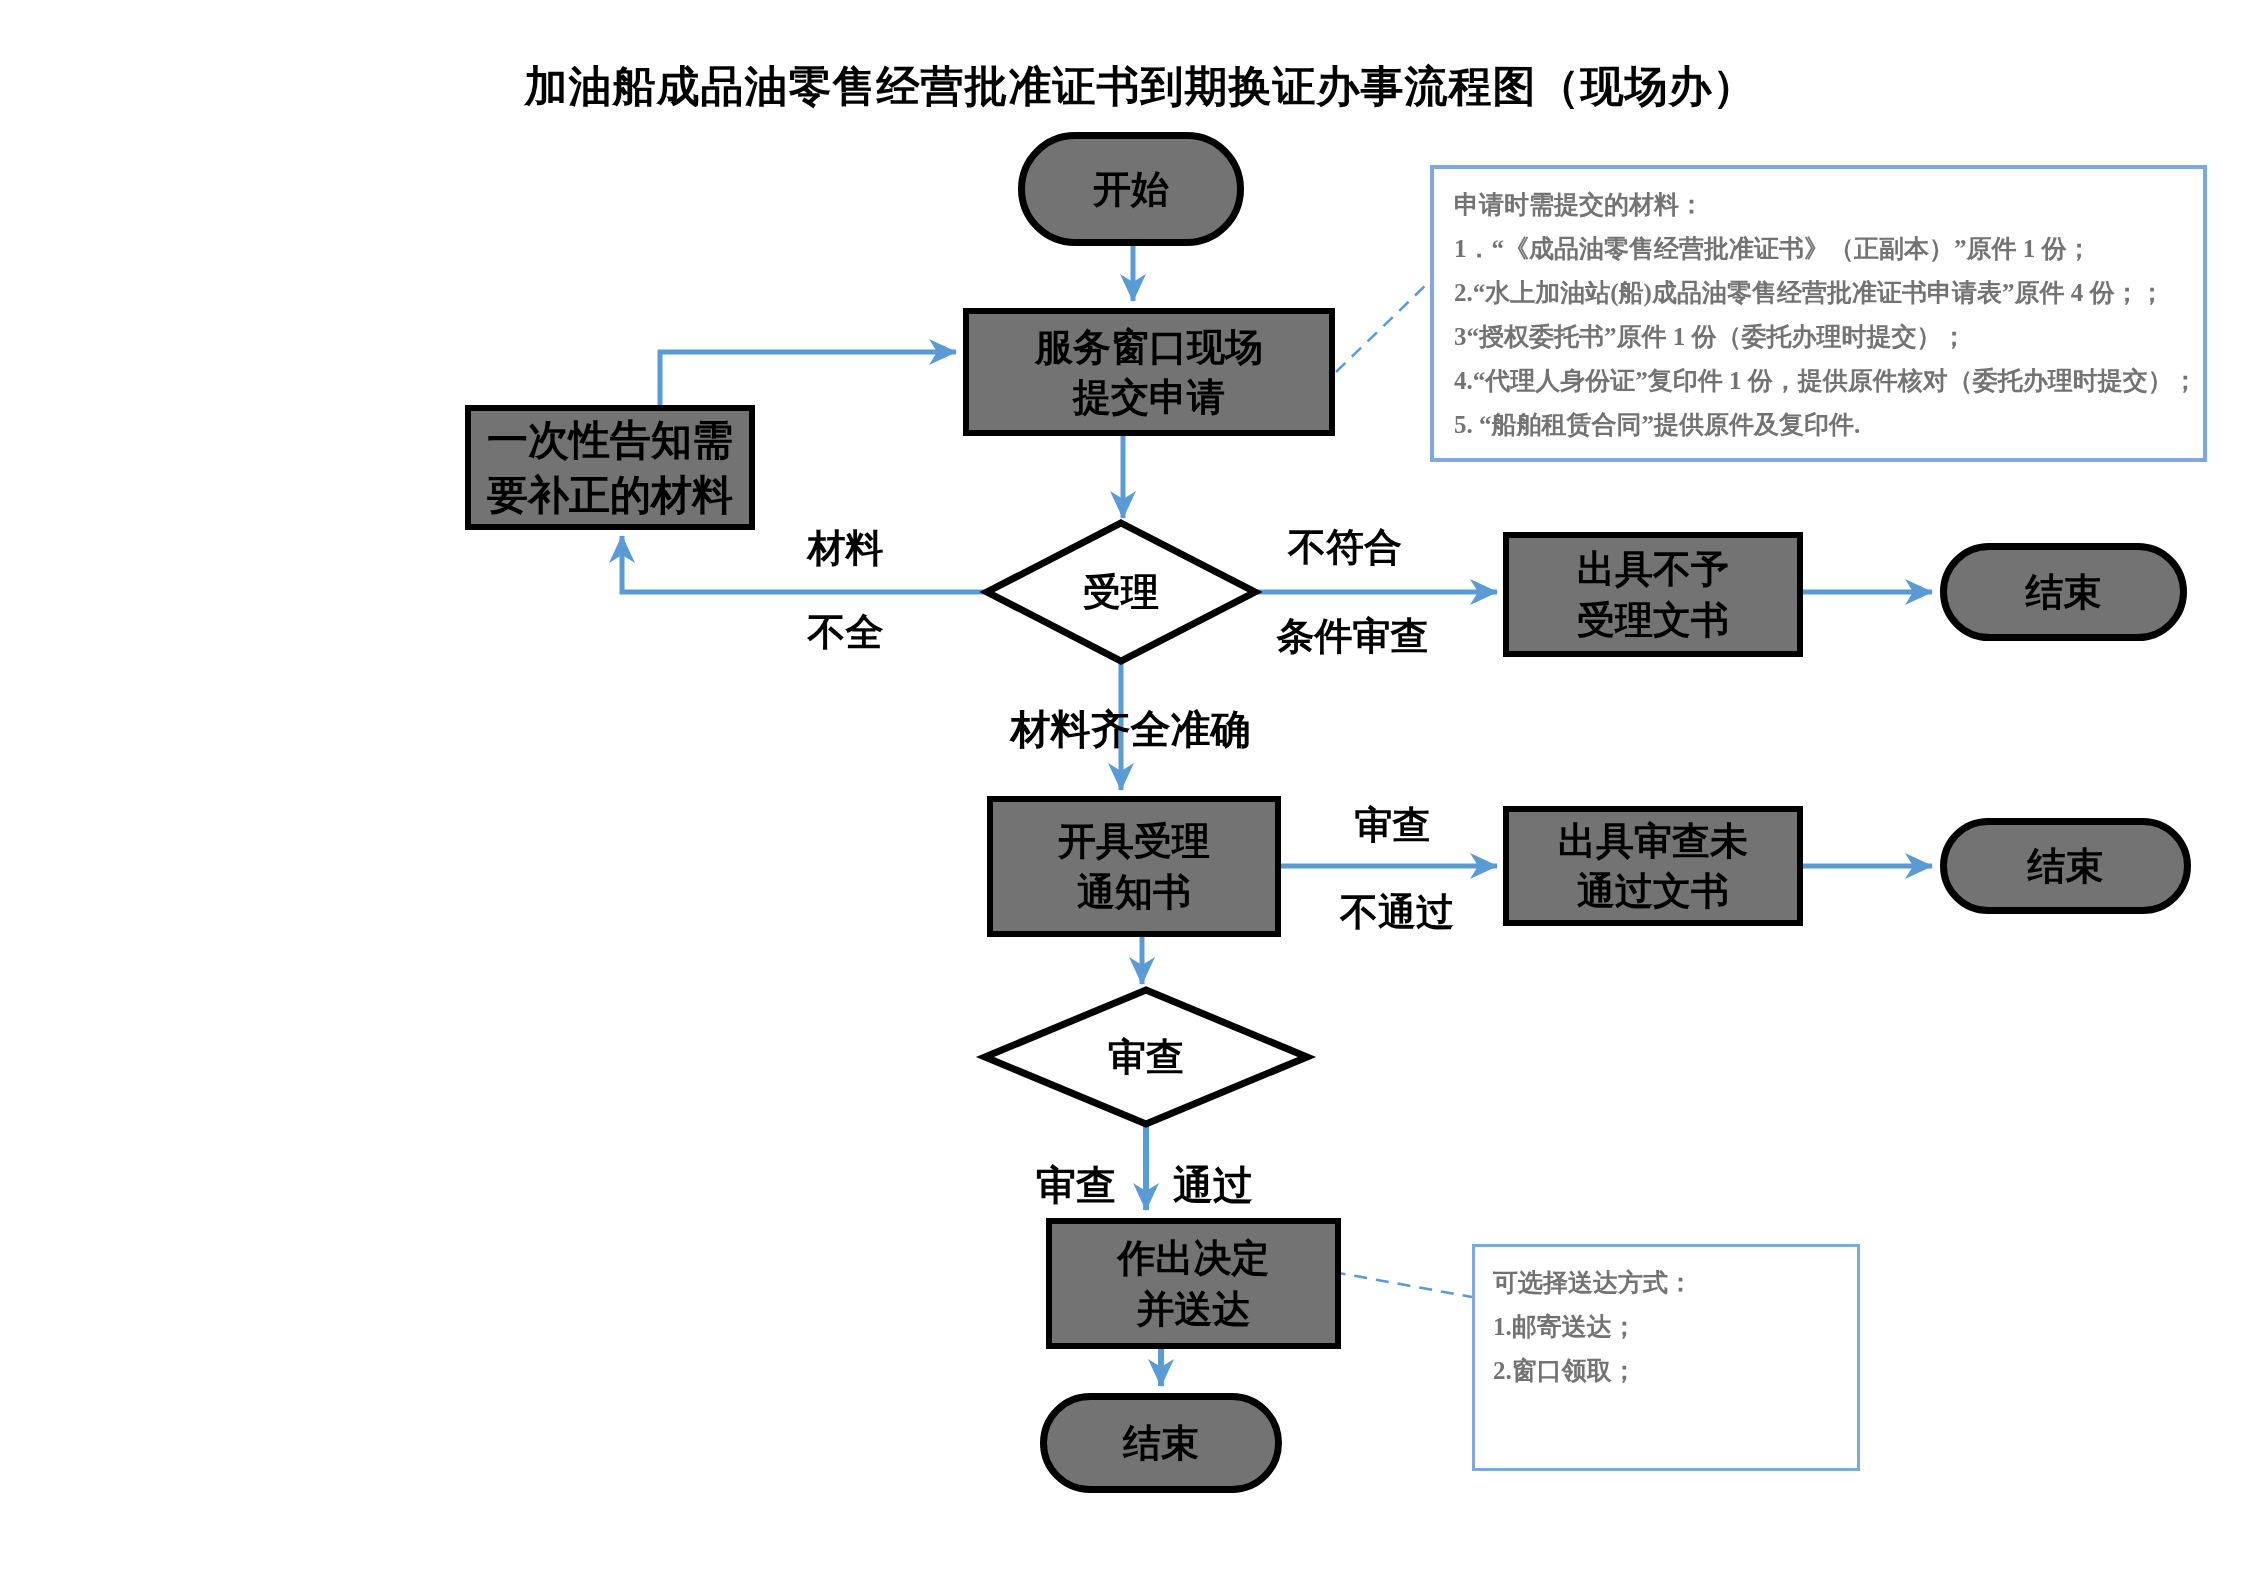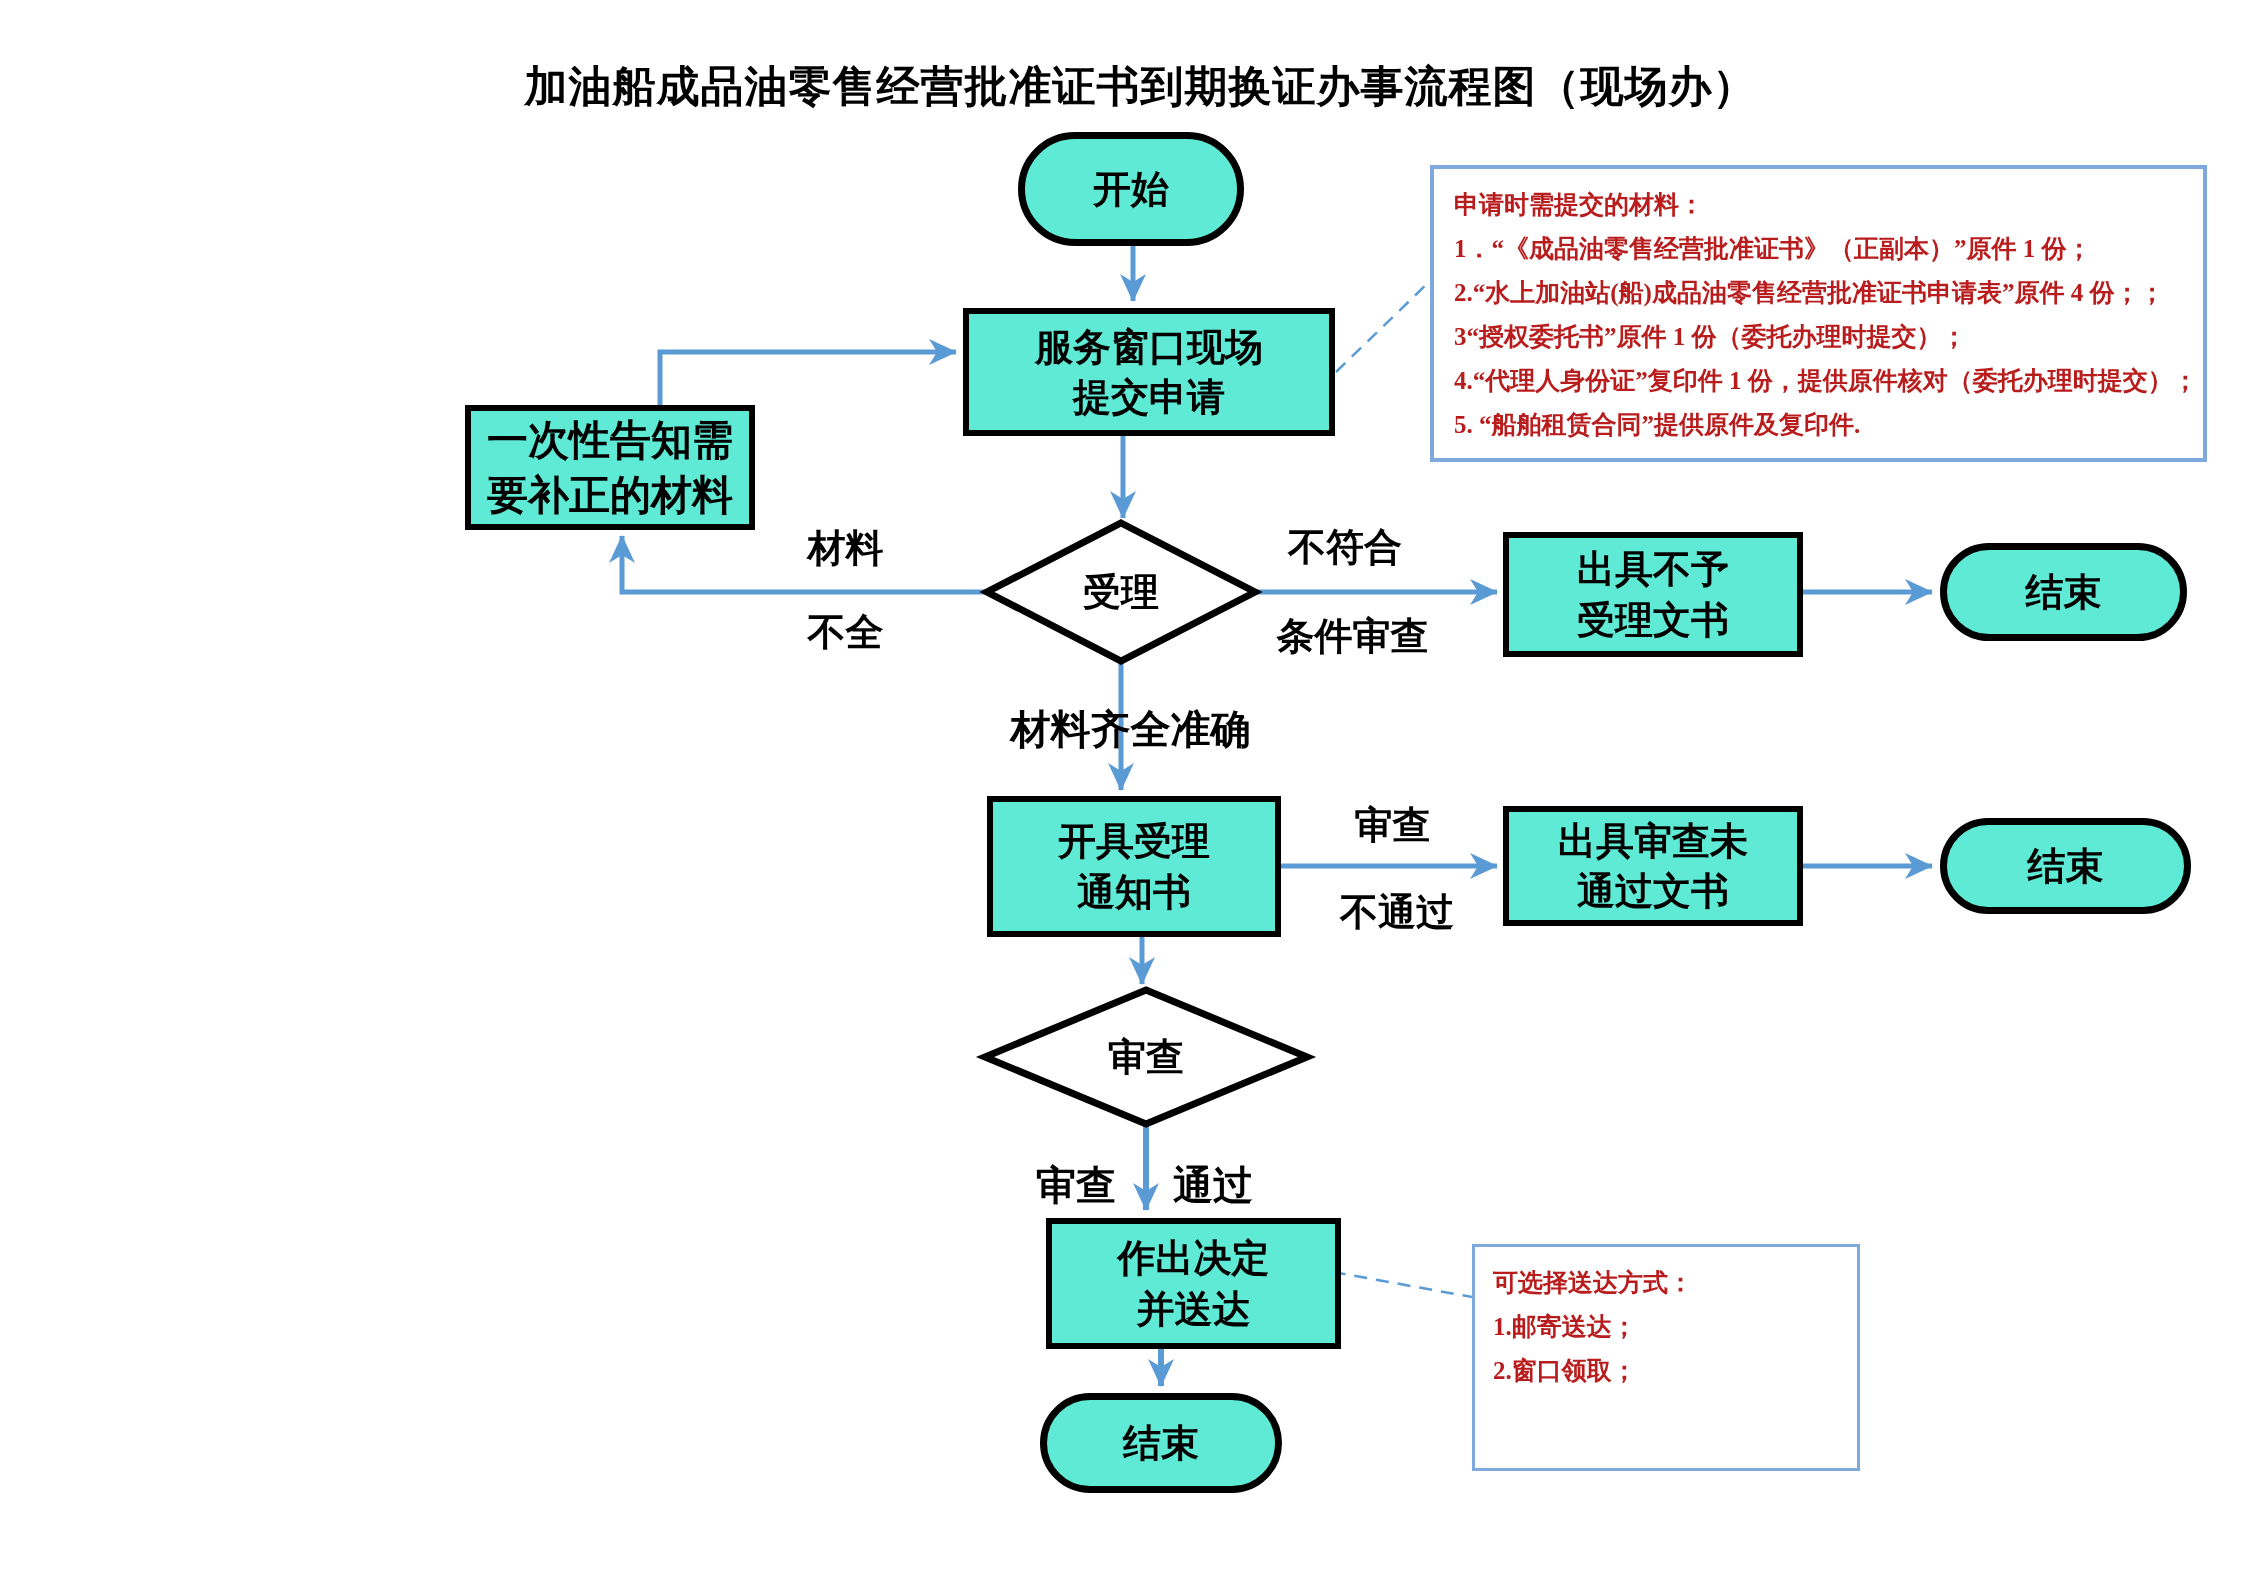--- a/index.html
+++ b/index.html
@@ -12,38 +12,38 @@
     overflow:hidden;
   }
   .title{
     position:absolute;left:0;top:58px;width:2245px;
     padding-left:36px;box-sizing:border-box;
     text-align:center;font-size:43px;font-weight:bold;letter-spacing:1px;
   }
   svg.layer{position:absolute;left:0;top:0;}
   .node{
     position:absolute;box-sizing:border-box;
-    border:6px solid #000;background:#5eead4;
+    border:6px solid #000;background:#737373;
     display:flex;align-items:center;justify-content:center;
     text-align:center;font-weight:bold;font-size:38px;line-height:1.32;
     white-space:pre-line;
   }
   .terminator{border-radius:60px;border-width:7px;}
   .diamond-label{
     position:absolute;display:flex;align-items:center;justify-content:center;
     font-weight:bold;font-size:38px;text-align:right;background:transparent;
   }
   .edge-label{
     position:absolute;font-weight:bold;font-size:38px;text-align:center;
     background:transparent;white-space:nowrap;
   }
   .note{
     position:absolute;box-sizing:border-box;background:#fff;
     font-family:"Liberation Serif","DejaVu Serif",serif;
-    font-weight:bold;color:#b91c1c;
+    font-weight:bold;color:#737373;
   }
   .note-materials{
     border:4px solid #7FA8DC;
     padding:14px 20px;font-size:25px;line-height:44px;
   }
   .note-delivery{
     border:3px solid #7FA8DC;
     padding:14px 18px;font-size:25px;line-height:44px;
   }
   .note-line{white-space:nowrap;}

